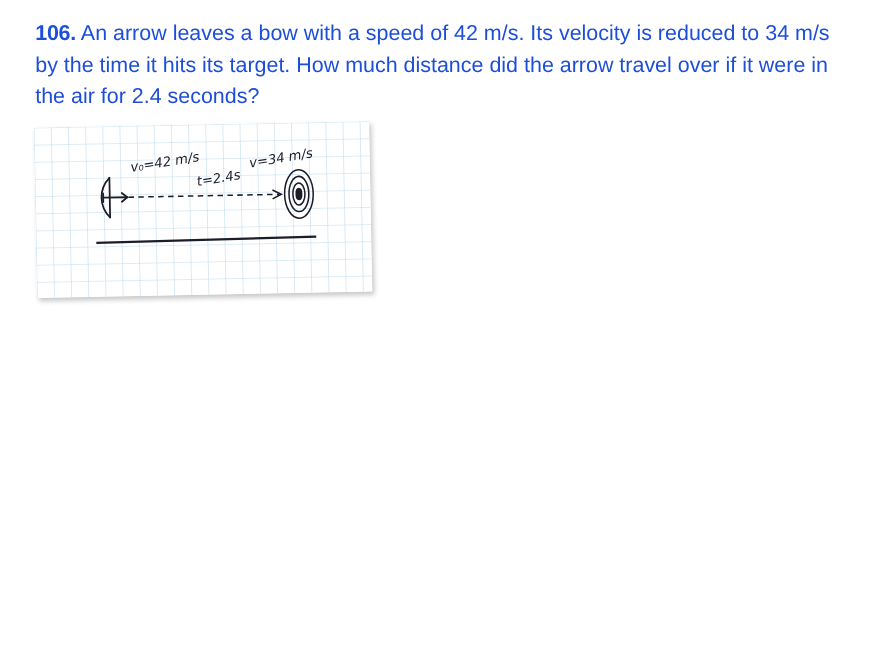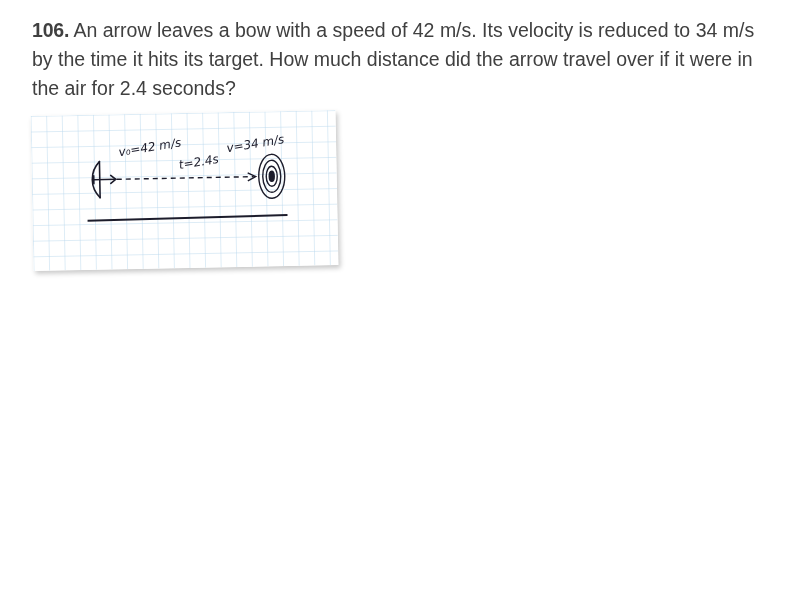--- a/index.html
+++ b/index.html
@@ -22,21 +22,21 @@
   }
   .problem {
     position: absolute;
     left: 32px;
     top: 16px;
     width: 730px;
   }
   .problem-text {
     font-size: 19.5px;
     line-height: 29px;
-    color: #404040;
+    color: #1d4ed8;
   }
   .problem-number {
     font-weight: bold;
     letter-spacing: -0.2px;
   }
   .sketch-wrap {
     position: absolute;
     left: 32px;
     top: 113px;
     width: 305px;

